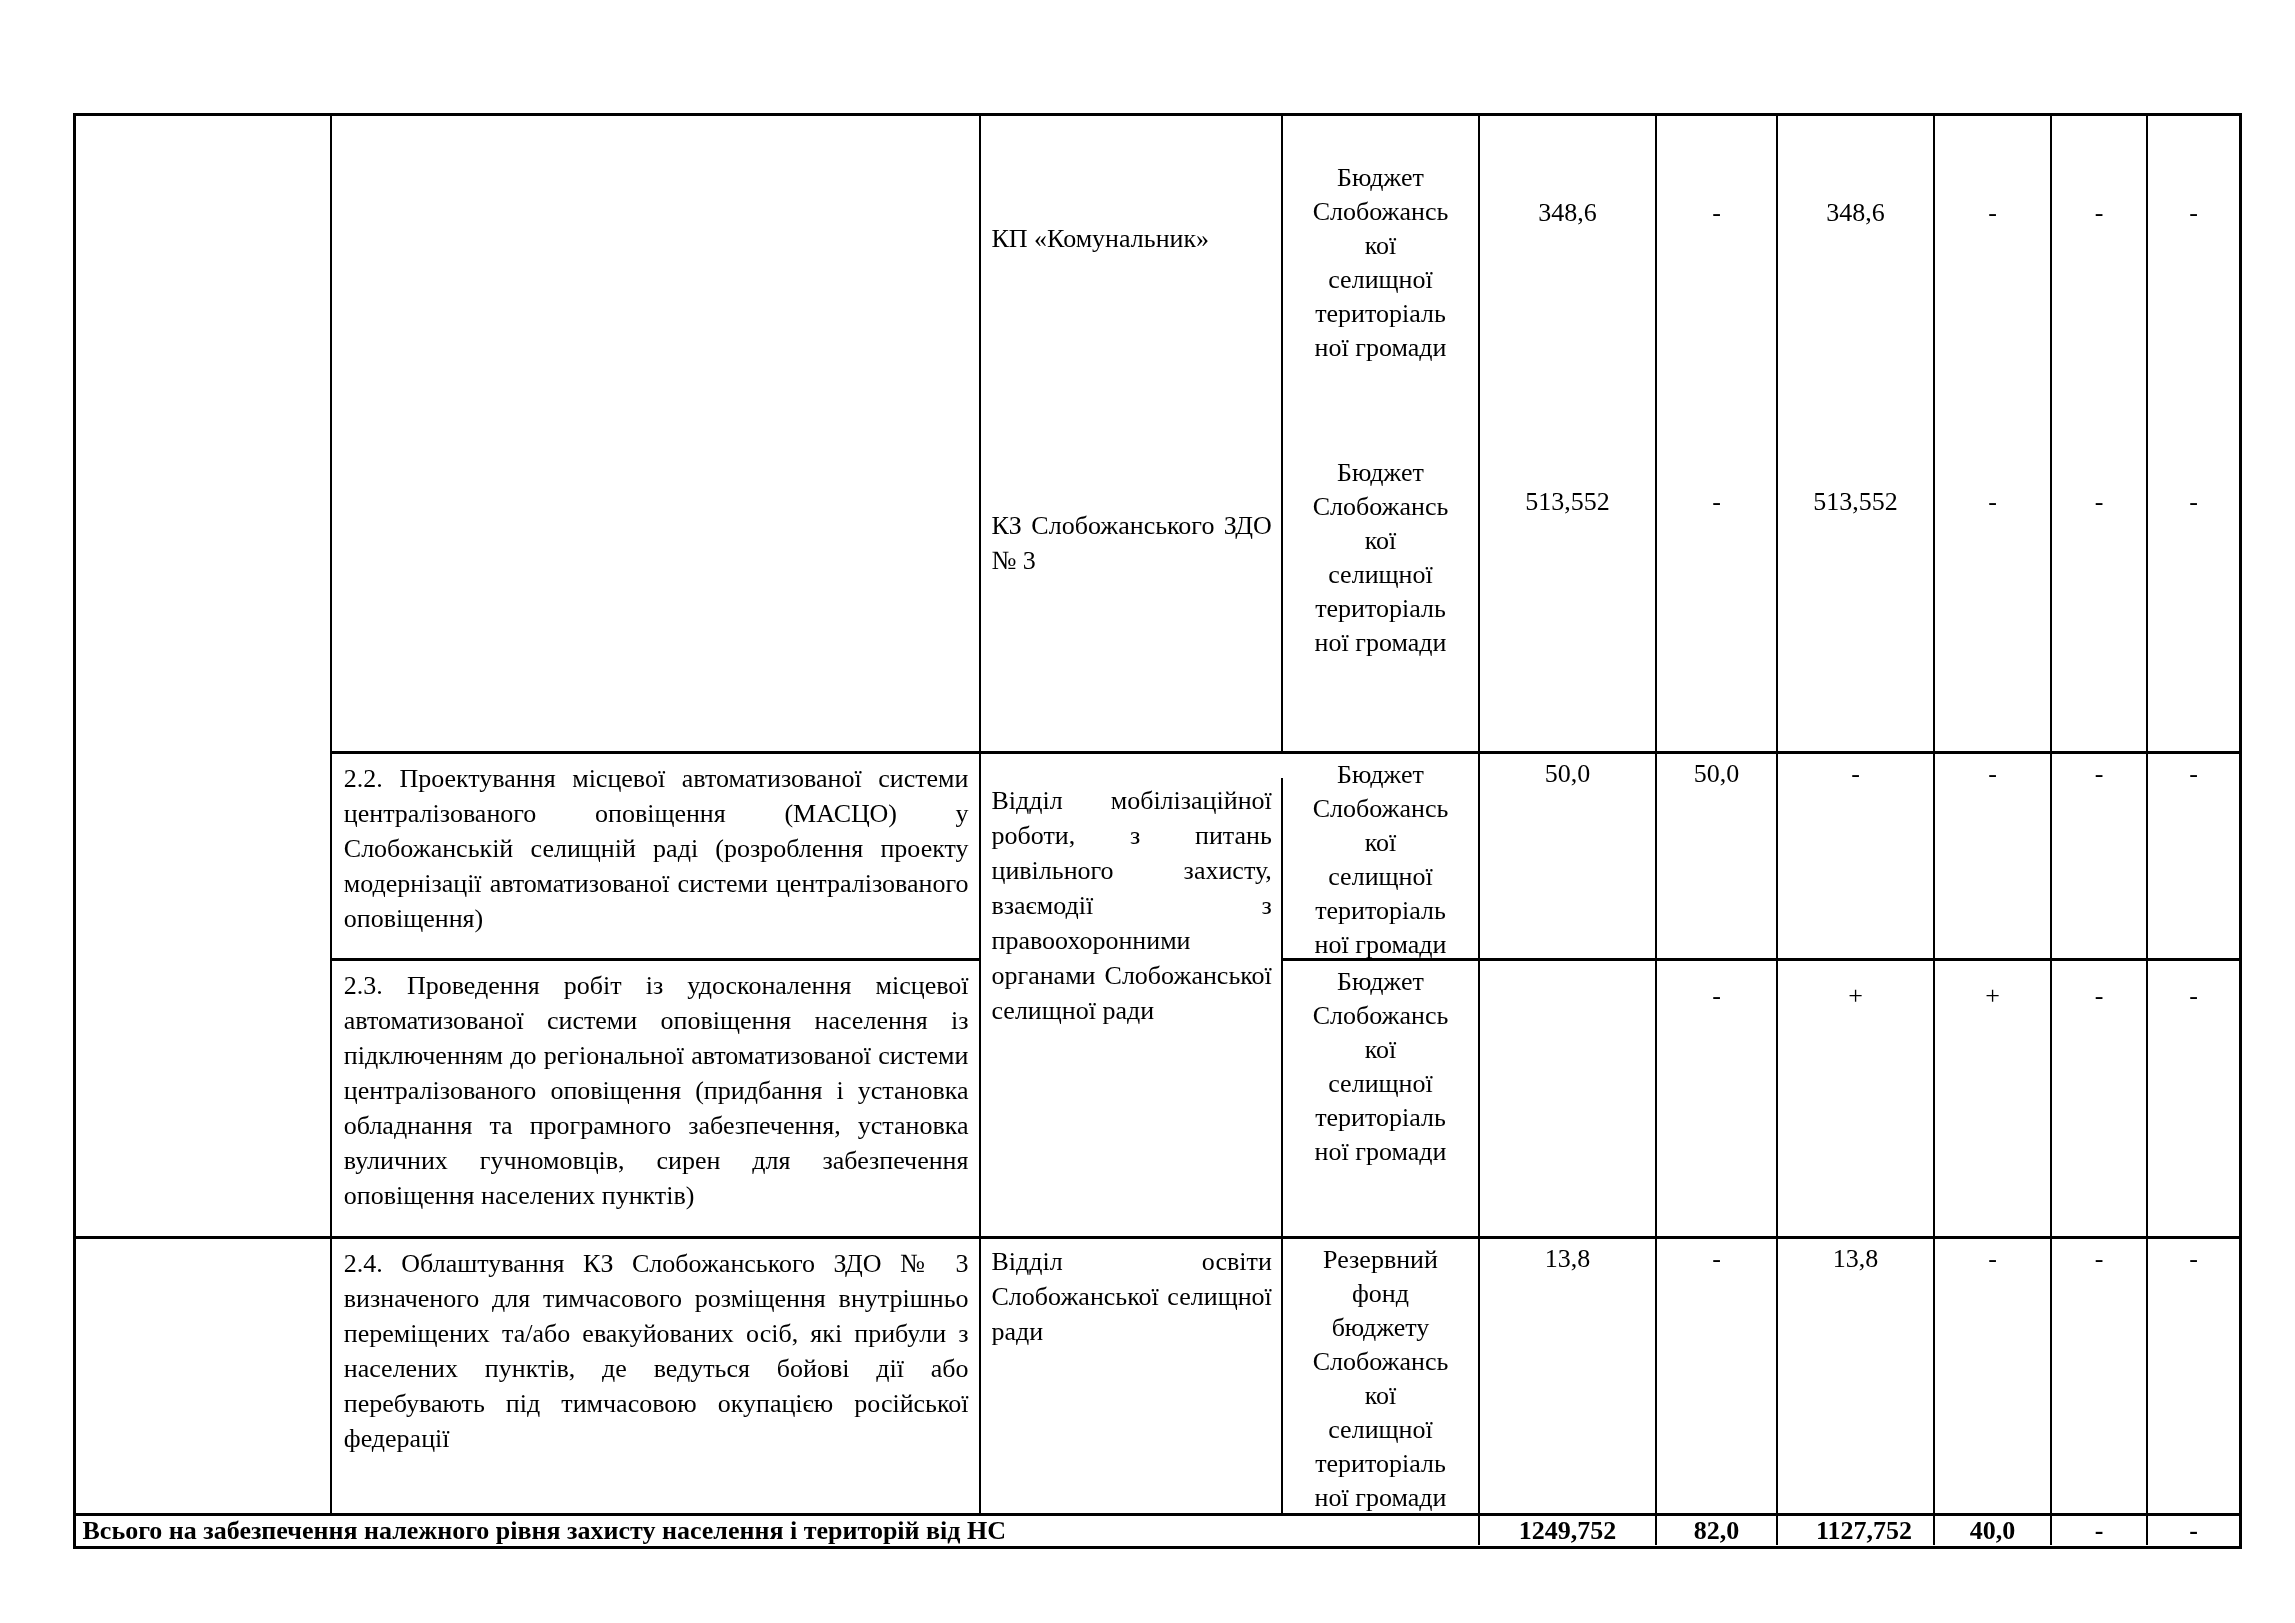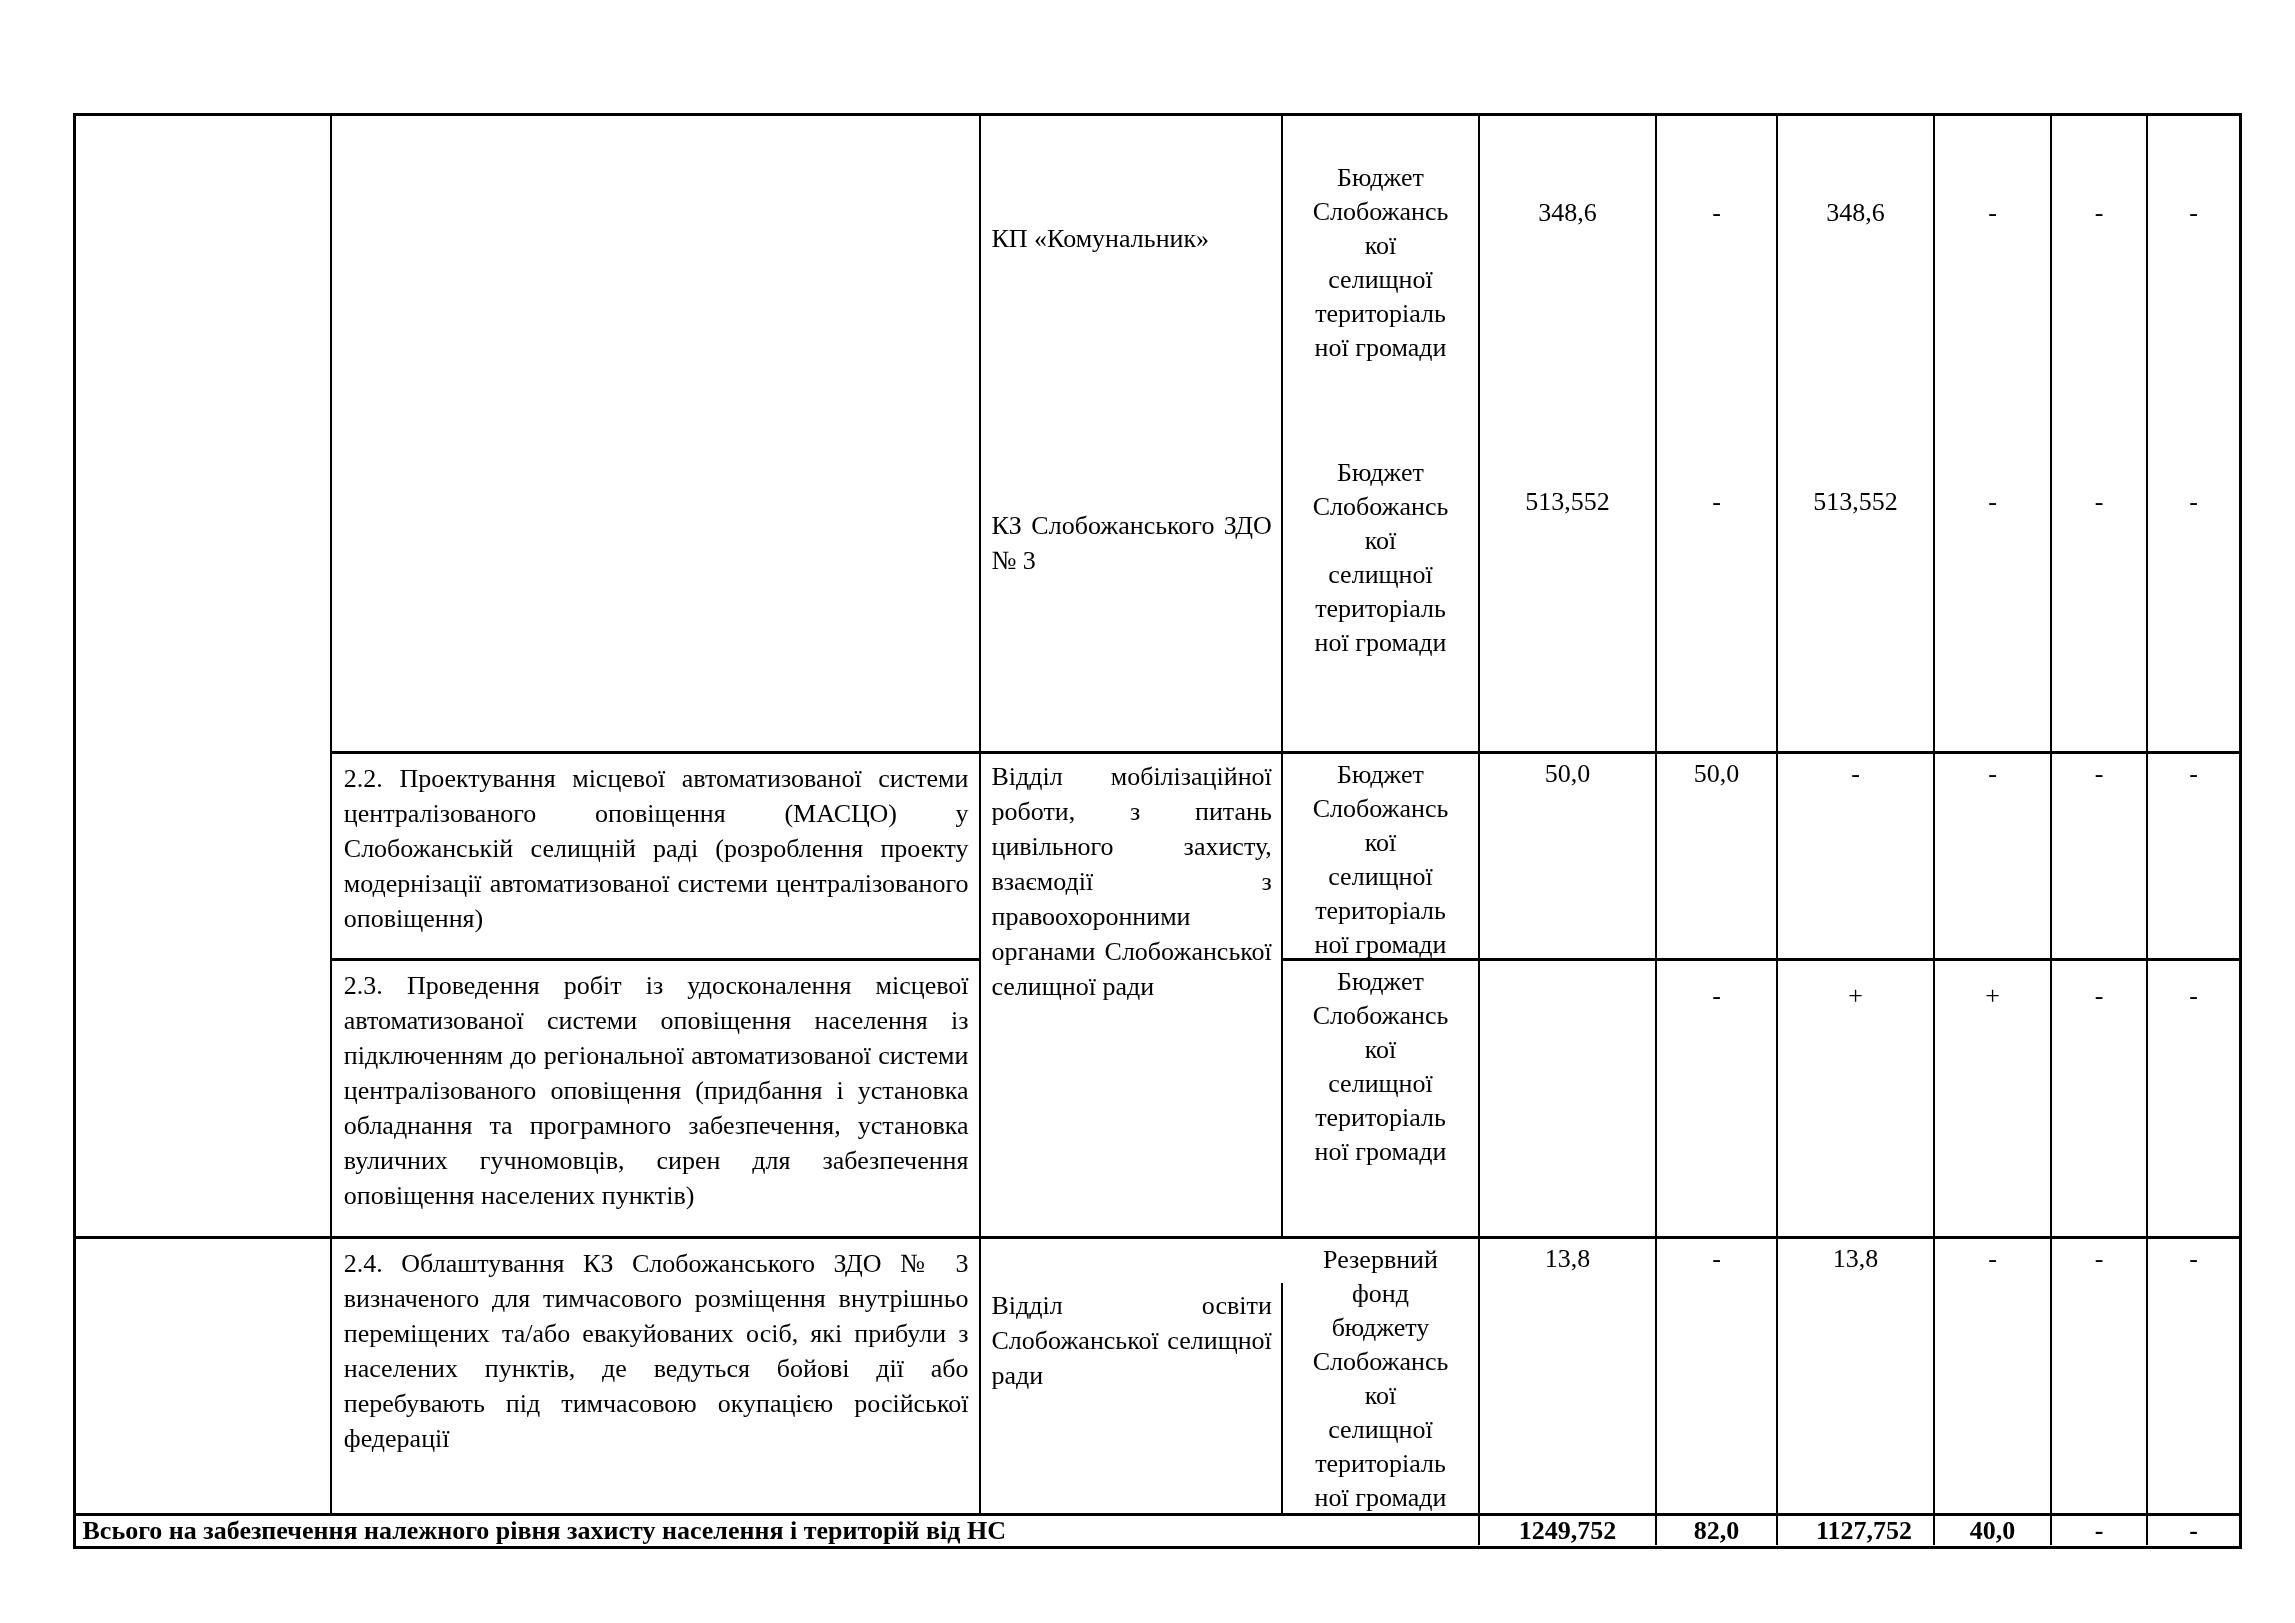--- a/index.html
+++ b/index.html
@@ -130,21 +130,21 @@
   <div class="cell br bb" style="grid-column:9; grid-row:1;">
     <div class="abs val-block t-val1">-</div>
     <div class="abs val-block t-val2">-</div>
   </div>
   <div class="cell bb" style="grid-column:10; grid-row:1;">
     <div class="abs val-block t-val1">-</div>
     <div class="abs val-block t-val2">-</div>
   </div>
 
   <div class="cell br bb task" style="grid-column:2; grid-row:2;">2.2. Проектування місцевої автоматизованої системи централізованого оповіщення (МАСЦО) у Слобожанській селищній раді (розроблення проекту модернізації автоматизованої системи централізованого оповіщення)</div>
-  <div class="cell br bb exec" style="grid-column:3; grid-row:2/4;">Відділ мобілізаційної роботи, з питань цивільного захисту, взаємодії з правоохоронними органами Слобожанської селищної ради</div>
+  <div class="cell br bb exec" style="grid-column:3; grid-row:2/4;margin-top:24px;">Відділ мобілізаційної роботи, з питань цивільного захисту, взаємодії з правоохоронними органами Слобожанської селищної ради</div>
   <div class="cell br bb budget" style="grid-column:4; grid-row:2;">Бюджет
 Слобожансь
 кої
 селищної
 територіаль
 ної громади</div>
   <div class="cell br bb val" style="grid-column:5; grid-row:2;">50,0</div>
   <div class="cell br bb val" style="grid-column:6; grid-row:2;">50,0</div>
   <div class="cell br bb val" style="grid-column:7; grid-row:2;">-</div>
   <div class="cell br bb val" style="grid-column:8; grid-row:2;">-</div>
@@ -159,21 +159,21 @@
 територіаль
 ної громади</div>
   <div class="cell br bb val val-low" style="grid-column:5; grid-row:3;"></div>
   <div class="cell br bb val val-low" style="grid-column:6; grid-row:3;">-</div>
   <div class="cell br bb val val-low" style="grid-column:7; grid-row:3;">+</div>
   <div class="cell br bb val val-low" style="grid-column:8; grid-row:3;">+</div>
   <div class="cell br bb val val-low" style="grid-column:9; grid-row:3;">-</div>
   <div class="cell bb val val-low" style="grid-column:10; grid-row:3;">-</div>
 
   <div class="cell br bb task" style="grid-column:2; grid-row:4;">2.4. Облаштування КЗ Слобожанського ЗДО № 3 визначеного для тимчасового розміщення внутрішньо переміщених та/або евакуйованих осіб, які прибули з населених пунктів, де ведуться бойові дії або перебувають під тимчасовою окупацією російської федерації</div>
-  <div class="cell br bb exec" style="grid-column:3; grid-row:4;margin-top:44px;">Відділ освіти Слобожанської селищної ради</div>
+  <div class="cell br bb exec" style="grid-column:3; grid-row:4;">Відділ освіти Слобожанської селищної ради</div>
   <div class="cell br bb budget" style="grid-column:4; grid-row:4;">Резервний
 фонд
 бюджету
 Слобожансь
 кої
 селищної
 територіаль
 ної громади</div>
   <div class="cell br bb val" style="grid-column:5; grid-row:4;">13,8</div>
   <div class="cell br bb val" style="grid-column:6; grid-row:4;">-</div>

